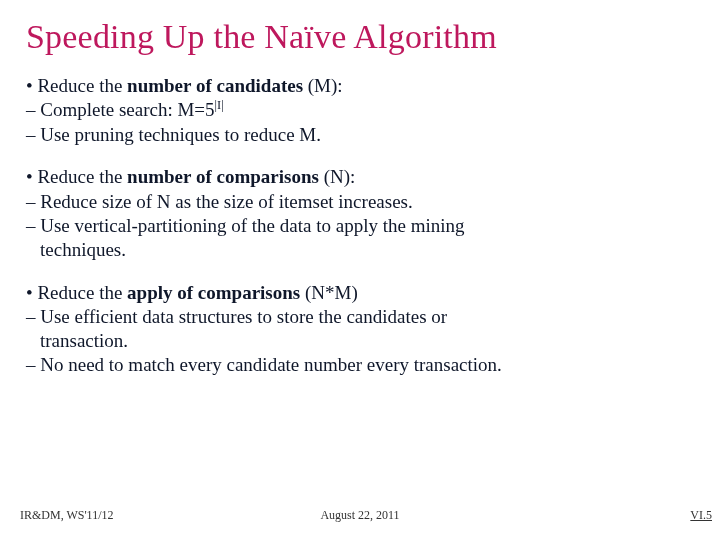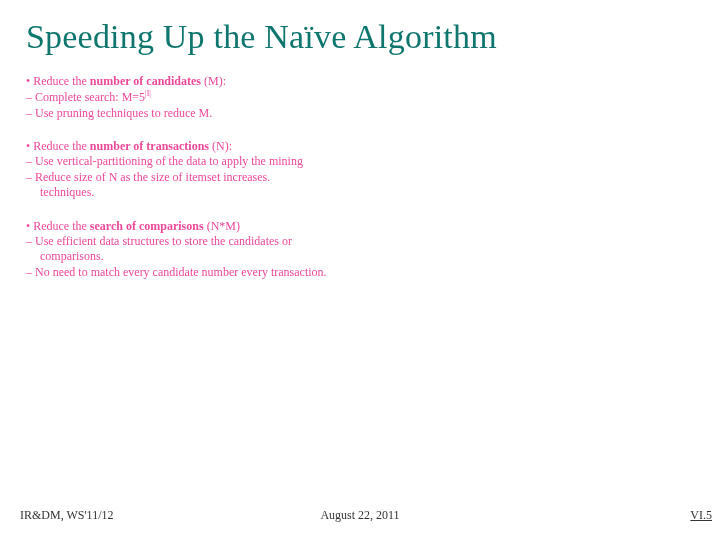--- a/index.html
+++ b/index.html
@@ -1,19 +1,19 @@
 <!DOCTYPE html>
 <html><head>
 <meta charset="utf-8">
 <style>
   * { margin: 0; padding: 0; box-sizing: border-box; }
   html, body { width: 720px; height: 540px; background: #fff; font-family: "Times New Roman", Times, serif; color: #000; }
   .slide { width: 720px; height: 540px; position: relative; padding: 18px 26px 0 26px; }
-  .title { font-size: 34px; color: #0f766e; font-weight: 400; letter-spacing: 0.2px; margin-bottom: 18px; }
-  .body { font-size: 12px; line-height: 1.28; color: #ec4899; }
+  .title { font-size: 34px; color: #be185d; font-weight: 400; letter-spacing: 0.2px; margin-bottom: 18px; }
+  .body { font-size: 19px; line-height: 1.28; color: #0f172a; }
   .group { margin-bottom: 18px; }
   .lead { }
   .lead .bullet { display: inline; }
   .lead .pre { display: inline; }
   .lead .bold { font-weight: 700; }
   .lead .post { display: inline; }
   .sub { }
   .sub .dash { display: inline; }
   .sub .txt { display: inline; }
   .sup { font-size: 0.65em; vertical-align: super; }
@@ -38,42 +38,42 @@
       <div class="sub">
         <span class="dash">– </span><span class="txt">Complete search: M=5</span><span class="sup">|I|</span>
       </div>
       <div class="sub">
         <span class="dash">– </span><span class="txt">Use pruning techniques to reduce M.</span>
       </div>
     </div>
 
     <div class="group">
       <div class="lead">
-        <span class="bullet">• </span><span class="pre">Reduce the </span><span class="bold">number of transactions</span><span class="post"> (N):</span>
+        <span class="bullet">• </span><span class="pre">Reduce the </span><span class="bold">number of comparisons</span><span class="post"> (N):</span>
+      </div>
+      <div class="sub">
+        <span class="dash">– </span><span class="txt">Reduce size of N as the size of itemset increases.</span>
       </div>
       <div class="sub">
         <span class="dash">– </span><span class="txt">Use vertical-partitioning of the data to apply the mining</span>
-      </div>
-      <div class="sub">
-        <span class="dash">– </span><span class="txt">Reduce size of N as the size of itemset increases.</span>
       </div>
       <div class="sub indent">
         <span class="txt">techniques.</span>
       </div>
     </div>
 
     <div class="group">
       <div class="lead">
-        <span class="bullet">• </span><span class="pre">Reduce the </span><span class="bold">search of comparisons</span><span class="post"> (N*M)</span>
+        <span class="bullet">• </span><span class="pre">Reduce the </span><span class="bold">apply of comparisons</span><span class="post"> (N*M)</span>
       </div>
       <div class="sub">
         <span class="dash">– </span><span class="txt">Use efficient data structures to store the candidates or</span>
       </div>
       <div class="sub indent">
-        <span class="txt">comparisons.</span>
+        <span class="txt">transaction.</span>
       </div>
       <div class="sub">
         <span class="dash">– </span><span class="txt">No need to match every candidate number every transaction.</span>
       </div>
     </div>
 
   </div>
 
   <div class="footer">
     <span class="fl">IR&amp;DM, WS'11/12</span>

